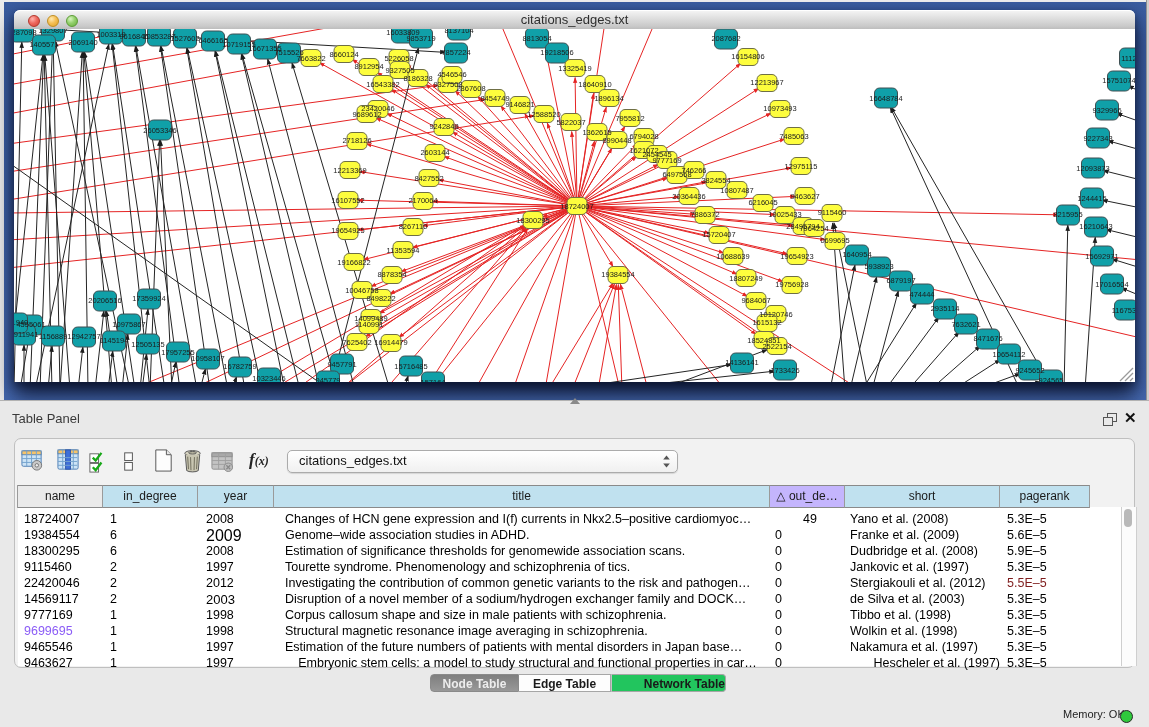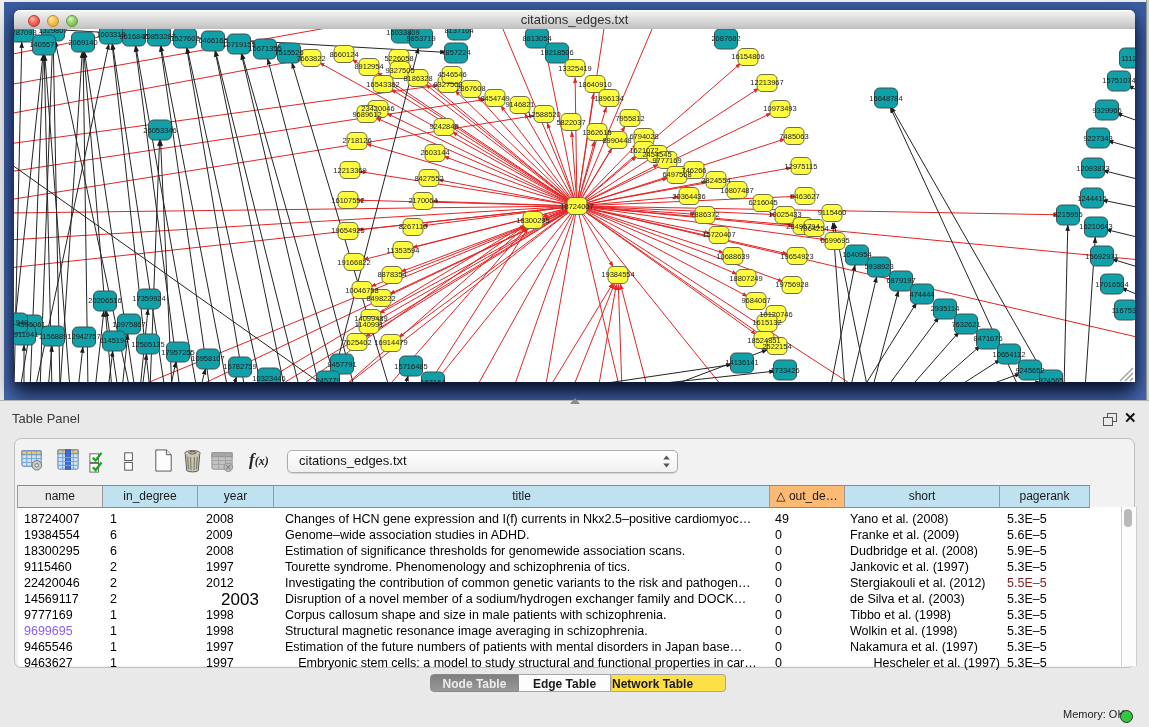--- a/index.html
+++ b/index.html
@@ -566,33 +566,33 @@
     <path d="M1.2 9.6 L4.5 13.6 L7.8 9.6 z" fill="#555"></path>
     </svg>
 </div>
 
 <div class="abs" style="left:18px;top:507px;width:1117px;height:159px;background:#fff"></div>
 <div style="position:absolute;left:17px;top:485px;width:1px;height:23px;background:#9a9a9a"></div>
 <div style="position:absolute;left:18px;top:485px;width:84px;height:21px;background:#eaeaea;border-right:1px solid #9a9a9a;border-top:1px solid #8a8a8a;border-bottom:1px solid #8a8a8a;text-align:center;line-height:21px;font-size:12px;color:#1a1a1a">name</div>
 <div style="position:absolute;left:103px;top:485px;width:94px;height:21px;background:#c0e1ef;border-right:1px solid #9a9a9a;border-top:1px solid #8a8a8a;border-bottom:1px solid #8a8a8a;text-align:center;line-height:21px;font-size:12px;color:#1a1a1a">in_degree</div>
 <div style="position:absolute;left:198px;top:485px;width:75px;height:21px;background:#c0e1ef;border-right:1px solid #9a9a9a;border-top:1px solid #8a8a8a;border-bottom:1px solid #8a8a8a;text-align:center;line-height:21px;font-size:12px;color:#1a1a1a">year</div>
 <div style="position:absolute;left:274px;top:485px;width:495px;height:21px;background:#c0e1ef;border-right:1px solid #9a9a9a;border-top:1px solid #8a8a8a;border-bottom:1px solid #8a8a8a;text-align:center;line-height:21px;font-size:12px;color:#1a1a1a">title</div>
-<div style="position:absolute;left:770px;top:485px;width:74px;height:21px;background:#fdba74;border-right:1px solid #9a9a9a;border-top:1px solid #8a8a8a;border-bottom:1px solid #8a8a8a;text-align:center;line-height:21px;font-size:12px;color:#1a1a1a">△ out_de…</div>
+<div style="position:absolute;left:770px;top:485px;width:74px;height:21px;background:#c4b5fd;border-right:1px solid #9a9a9a;border-top:1px solid #8a8a8a;border-bottom:1px solid #8a8a8a;text-align:center;line-height:21px;font-size:12px;color:#1a1a1a">△ out_de…</div>
 <div style="position:absolute;left:845px;top:485px;width:154px;height:21px;background:#c0e1ef;border-right:1px solid #9a9a9a;border-top:1px solid #8a8a8a;border-bottom:1px solid #8a8a8a;text-align:center;line-height:21px;font-size:12px;color:#1a1a1a">short</div>
 <div style="position:absolute;left:1000px;top:485px;width:89px;height:21px;background:#c0e1ef;border-right:1px solid #9a9a9a;border-top:1px solid #8a8a8a;border-bottom:1px solid #8a8a8a;text-align:center;line-height:21px;font-size:12px;color:#1a1a1a">pagerank</div>
 <div style="position:absolute;left:24px;top:512px;width:79px;height:16px;font-size:12.5px;line-height:15px;color:#000;text-align:left;white-space:nowrap;overflow:hidden">18724007</div>
 <div style="position:absolute;left:110px;top:512px;width:88px;height:16px;font-size:12.5px;line-height:15px;color:#000;text-align:left;white-space:nowrap;overflow:hidden">1</div>
 <div style="position:absolute;left:206px;top:512px;width:68px;height:16px;font-size:12.5px;line-height:15px;color:#000;text-align:left;white-space:nowrap;overflow:hidden">2008</div>
 <div style="position:absolute;left:285px;top:512px;width:485px;height:16px;font-size:12.5px;line-height:15px;color:#000;text-align:left;white-space:nowrap;overflow:hidden">Changes of HCN gene expression and I(f) currents in Nkx2.5–positive cardiomyoc…</div>
-<div style="position:absolute;left:775px;top:512px;width:70px;height:16px;font-size:12.5px;line-height:15px;color:#000;text-align:left;white-space:nowrap;overflow:hidden">49</div>
+<div style="position:absolute;left:775px;top:512px;width:70px;height:16px;font-size:12.5px;line-height:15px;color:#000;text-align:center;white-space:nowrap;overflow:hidden">49</div>
 <div style="position:absolute;left:850px;top:512px;width:150px;height:16px;font-size:12.5px;line-height:15px;color:#000;text-align:left;white-space:nowrap;overflow:hidden">Yano et al. (2008)</div>
 <div style="position:absolute;left:1007px;top:512px;width:83px;height:16px;font-size:12.5px;line-height:15px;color:#000;text-align:left;white-space:nowrap;overflow:hidden">5.3E–5</div>
 <div style="position:absolute;left:24px;top:528px;width:79px;height:16px;font-size:12.5px;line-height:15px;color:#000;text-align:left;white-space:nowrap;overflow:hidden">19384554</div>
 <div style="position:absolute;left:110px;top:528px;width:88px;height:16px;font-size:12.5px;line-height:15px;color:#000;text-align:left;white-space:nowrap;overflow:hidden">6</div>
-<div style="position:absolute;left:206px;top:528px;width:68px;height:16px;font-size:12px;line-height:15px;color:#000;text-align:left;white-space:nowrap;overflow:hidden">2009</div>
+<div style="position:absolute;left:206px;top:528px;width:68px;height:16px;font-size:16px;line-height:15px;color:#000;text-align:left;white-space:nowrap;overflow:hidden">2009</div>
 <div style="position:absolute;left:285px;top:528px;width:485px;height:16px;font-size:12.5px;line-height:15px;color:#000;text-align:left;white-space:nowrap;overflow:hidden">Genome–wide association studies in ADHD.</div>
 <div style="position:absolute;left:775px;top:528px;width:70px;height:16px;font-size:12.5px;line-height:15px;color:#000;text-align:left;white-space:nowrap;overflow:hidden">0</div>
 <div style="position:absolute;left:850px;top:528px;width:150px;height:16px;font-size:12.5px;line-height:15px;color:#000;text-align:left;white-space:nowrap;overflow:hidden">Franke et al. (2009)</div>
 <div style="position:absolute;left:1007px;top:528px;width:83px;height:16px;font-size:12.5px;line-height:15px;color:#000;text-align:left;white-space:nowrap;overflow:hidden">5.6E–5</div>
 <div style="position:absolute;left:24px;top:544px;width:79px;height:16px;font-size:12.5px;line-height:15px;color:#000;text-align:left;white-space:nowrap;overflow:hidden">18300295</div>
 <div style="position:absolute;left:110px;top:544px;width:88px;height:16px;font-size:12.5px;line-height:15px;color:#000;text-align:left;white-space:nowrap;overflow:hidden">6</div>
 <div style="position:absolute;left:206px;top:544px;width:68px;height:16px;font-size:12.5px;line-height:15px;color:#000;text-align:left;white-space:nowrap;overflow:hidden">2008</div>
 <div style="position:absolute;left:285px;top:544px;width:485px;height:16px;font-size:12.5px;line-height:15px;color:#000;text-align:left;white-space:nowrap;overflow:hidden">Estimation of significance thresholds for genomewide association scans.</div>
 <div style="position:absolute;left:775px;top:544px;width:70px;height:16px;font-size:12.5px;line-height:15px;color:#000;text-align:left;white-space:nowrap;overflow:hidden">0</div>
 <div style="position:absolute;left:850px;top:544px;width:150px;height:16px;font-size:12.5px;line-height:15px;color:#000;text-align:left;white-space:nowrap;overflow:hidden">Dudbridge et al. (2008)</div>
@@ -606,21 +606,21 @@
 <div style="position:absolute;left:1007px;top:560px;width:83px;height:16px;font-size:12.5px;line-height:15px;color:#000;text-align:left;white-space:nowrap;overflow:hidden">5.3E–5</div>
 <div style="position:absolute;left:24px;top:576px;width:79px;height:16px;font-size:12.5px;line-height:15px;color:#000;text-align:left;white-space:nowrap;overflow:hidden">22420046</div>
 <div style="position:absolute;left:110px;top:576px;width:88px;height:16px;font-size:12.5px;line-height:15px;color:#000;text-align:left;white-space:nowrap;overflow:hidden">2</div>
 <div style="position:absolute;left:206px;top:576px;width:68px;height:16px;font-size:12.5px;line-height:15px;color:#000;text-align:left;white-space:nowrap;overflow:hidden">2012</div>
 <div style="position:absolute;left:285px;top:576px;width:485px;height:16px;font-size:12.5px;line-height:15px;color:#000;text-align:left;white-space:nowrap;overflow:hidden">Investigating the contribution of common genetic variants to the risk and pathogen…</div>
 <div style="position:absolute;left:775px;top:576px;width:70px;height:16px;font-size:12.5px;line-height:15px;color:#000;text-align:left;white-space:nowrap;overflow:hidden">0</div>
 <div style="position:absolute;left:850px;top:576px;width:150px;height:16px;font-size:12.5px;line-height:15px;color:#000;text-align:left;white-space:nowrap;overflow:hidden">Stergiakouli et al. (2012)</div>
 <div style="position:absolute;left:1007px;top:576px;width:83px;height:16px;font-size:12.5px;line-height:15px;color:#7f1d1d;text-align:left;white-space:nowrap;overflow:hidden">5.5E–5</div>
 <div style="position:absolute;left:24px;top:592px;width:79px;height:16px;font-size:12.5px;line-height:15px;color:#000;text-align:left;white-space:nowrap;overflow:hidden">14569117</div>
 <div style="position:absolute;left:110px;top:592px;width:88px;height:16px;font-size:12.5px;line-height:15px;color:#000;text-align:left;white-space:nowrap;overflow:hidden">2</div>
-<div style="position:absolute;left:206px;top:592px;width:68px;height:16px;font-size:17px;line-height:15px;color:#000;text-align:center;white-space:nowrap;overflow:hidden">2003</div>
+<div style="position:absolute;left:206px;top:592px;width:68px;height:16px;font-size:13px;line-height:15px;color:#000;text-align:left;white-space:nowrap;overflow:hidden">2003</div>
 <div style="position:absolute;left:285px;top:592px;width:485px;height:16px;font-size:12.5px;line-height:15px;color:#000;text-align:left;white-space:nowrap;overflow:hidden">Disruption of a novel member of a sodium/hydrogen exchanger family and DOCK…</div>
 <div style="position:absolute;left:775px;top:592px;width:70px;height:16px;font-size:12.5px;line-height:15px;color:#000;text-align:left;white-space:nowrap;overflow:hidden">0</div>
 <div style="position:absolute;left:850px;top:592px;width:150px;height:16px;font-size:12.5px;line-height:15px;color:#000;text-align:left;white-space:nowrap;overflow:hidden">de Silva et al. (2003)</div>
 <div style="position:absolute;left:1007px;top:592px;width:83px;height:16px;font-size:12.5px;line-height:15px;color:#000;text-align:left;white-space:nowrap;overflow:hidden">5.3E–5</div>
 <div style="position:absolute;left:24px;top:608px;width:79px;height:16px;font-size:12.5px;line-height:15px;color:#000;text-align:left;white-space:nowrap;overflow:hidden">9777169</div>
 <div style="position:absolute;left:110px;top:608px;width:88px;height:16px;font-size:12.5px;line-height:15px;color:#000;text-align:left;white-space:nowrap;overflow:hidden">1</div>
 <div style="position:absolute;left:206px;top:608px;width:68px;height:16px;font-size:12.5px;line-height:15px;color:#000;text-align:left;white-space:nowrap;overflow:hidden">1998</div>
 <div style="position:absolute;left:285px;top:608px;width:485px;height:16px;font-size:12.5px;line-height:15px;color:#000;text-align:left;white-space:nowrap;overflow:hidden">Corpus callosum shape and size in male patients with schizophrenia.</div>
 <div style="position:absolute;left:775px;top:608px;width:70px;height:16px;font-size:12.5px;line-height:15px;color:#000;text-align:left;white-space:nowrap;overflow:hidden">0</div>
 <div style="position:absolute;left:850px;top:608px;width:150px;height:16px;font-size:12.5px;line-height:15px;color:#000;text-align:left;white-space:nowrap;overflow:hidden">Tibbo et al. (1998)</div>
@@ -645,17 +645,17 @@
 <div style="position:absolute;left:285px;top:656px;width:485px;height:16px;font-size:12.5px;line-height:15px;color:#000;text-align:center;white-space:nowrap;overflow:hidden">Embryonic stem cells: a model to study structural and functional properties in car…</div>
 <div style="position:absolute;left:775px;top:656px;width:70px;height:16px;font-size:12.5px;line-height:15px;color:#000;text-align:left;white-space:nowrap;overflow:hidden">0</div>
 <div style="position:absolute;left:850px;top:656px;width:150px;height:16px;font-size:12.5px;line-height:15px;color:#000;text-align:right;white-space:nowrap;overflow:hidden">Hescheler et al. (1997)</div>
 <div style="position:absolute;left:1007px;top:656px;width:83px;height:16px;font-size:12.5px;line-height:15px;color:#000;text-align:left;white-space:nowrap;overflow:hidden">5.3E–5</div>
 
 <div class="abs" style="left:1121px;top:507px;width:14px;height:159px;background:#fcfcfc;border-left:1px solid #cfcfcf;border-right:1px solid #cfcfcf"></div>
 <div class="abs" style="left:1124px;top:509px;width:8px;height:18px;background:#b9b9b9;border-radius:4px"></div>
 <div style="position:absolute;left:430px;top:674px;height:18px;display:flex;font-size:12px;font-weight:bold;">
     <div style="width:87px;background:linear-gradient(#7f7f7f,#989898);color:#ededed;border:1px solid #8a8a8a;border-radius:4px 0 0 4px;text-align:center;line-height:18px">Node Table</div>
     <div style="width:91px;background:#fdfdfd;color:#1a1a1a;border:1px solid #a6a6a6;border-left:none;text-align:center;line-height:18px">Edge Table</div>
-    <div style="width:113px;background:#fde047;color:#1a1a1a;border:1px solid #a6a6a6;border-left:1px solid #c3c3c3;border-radius:0 4px 4px 0;text-align:left;line-height:18px">Network Table</div>
+    <div style="width:113px;background:#22c55e;color:#1a1a1a;border:1px solid #a6a6a6;border-left:1px solid #c3c3c3;border-radius:0 4px 4px 0;text-align:right;line-height:18px">Network Table</div>
   </div>
 
 <div class="abs" style="left:1063px;top:708px;font-size:11px;color:#222">Memory: OK</div>
 <div class="abs" style="left:1120px;top:710px;width:11px;height:11px;border-radius:50%;background:#2fc93c;border:1px solid #2a2a2a"></div>
 
 </body></html>

